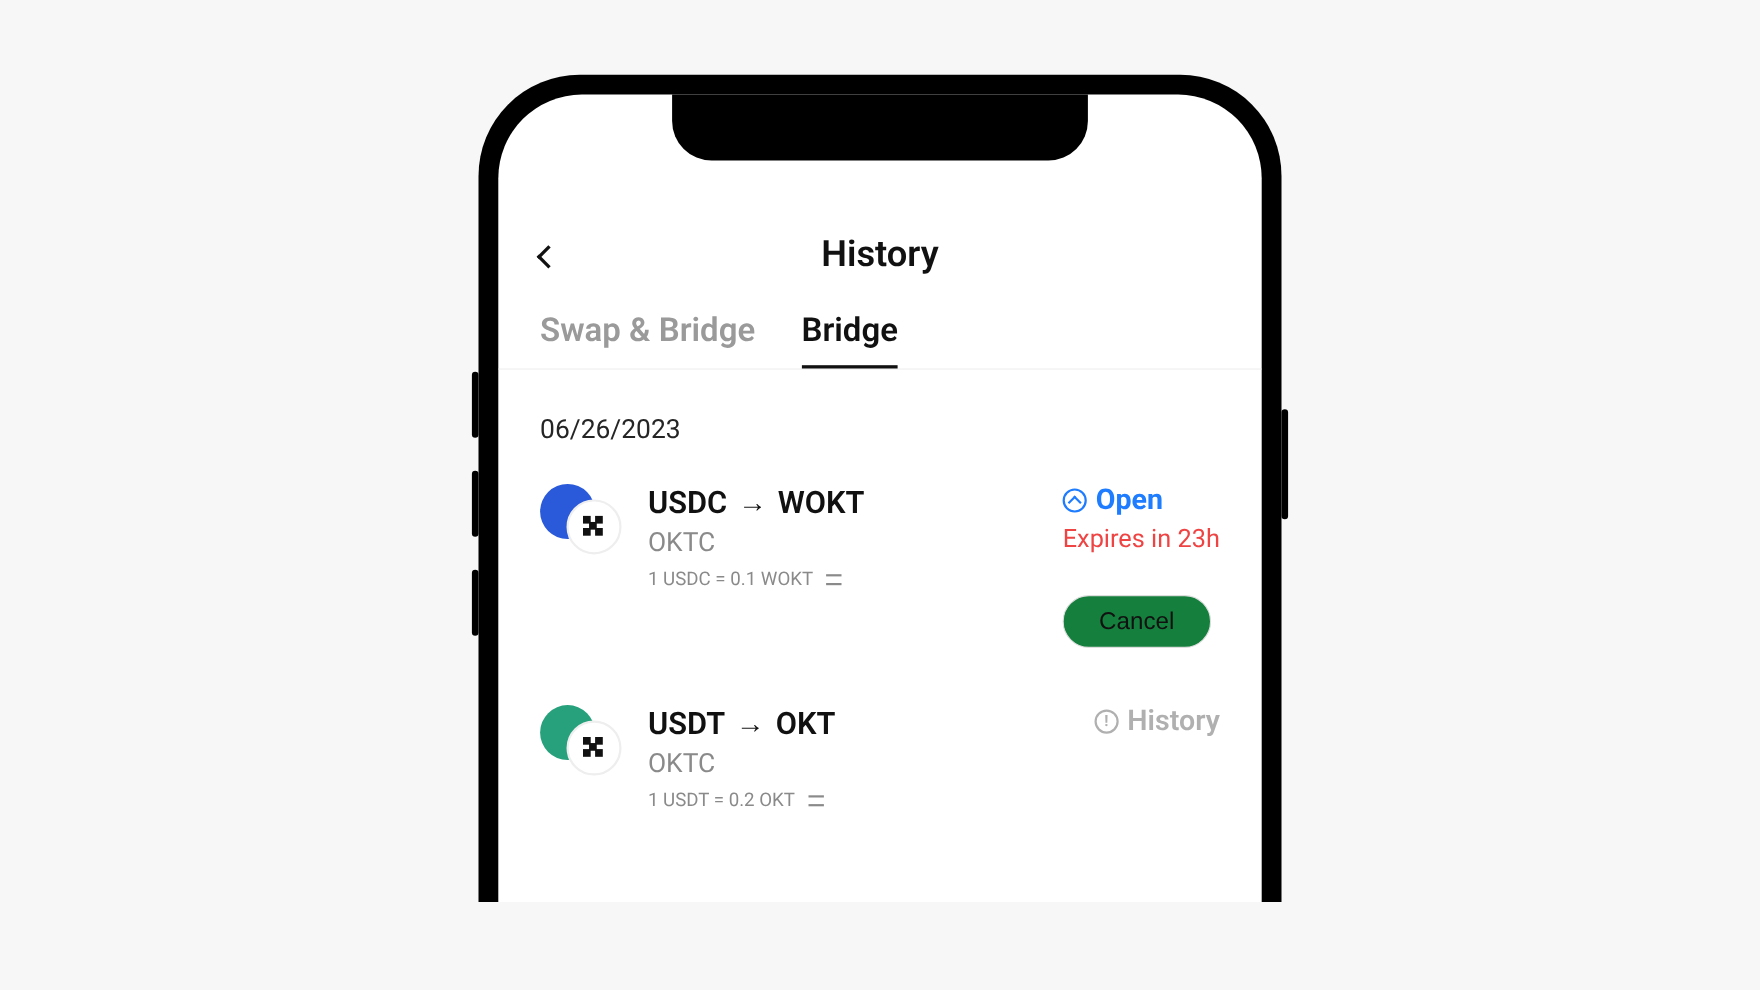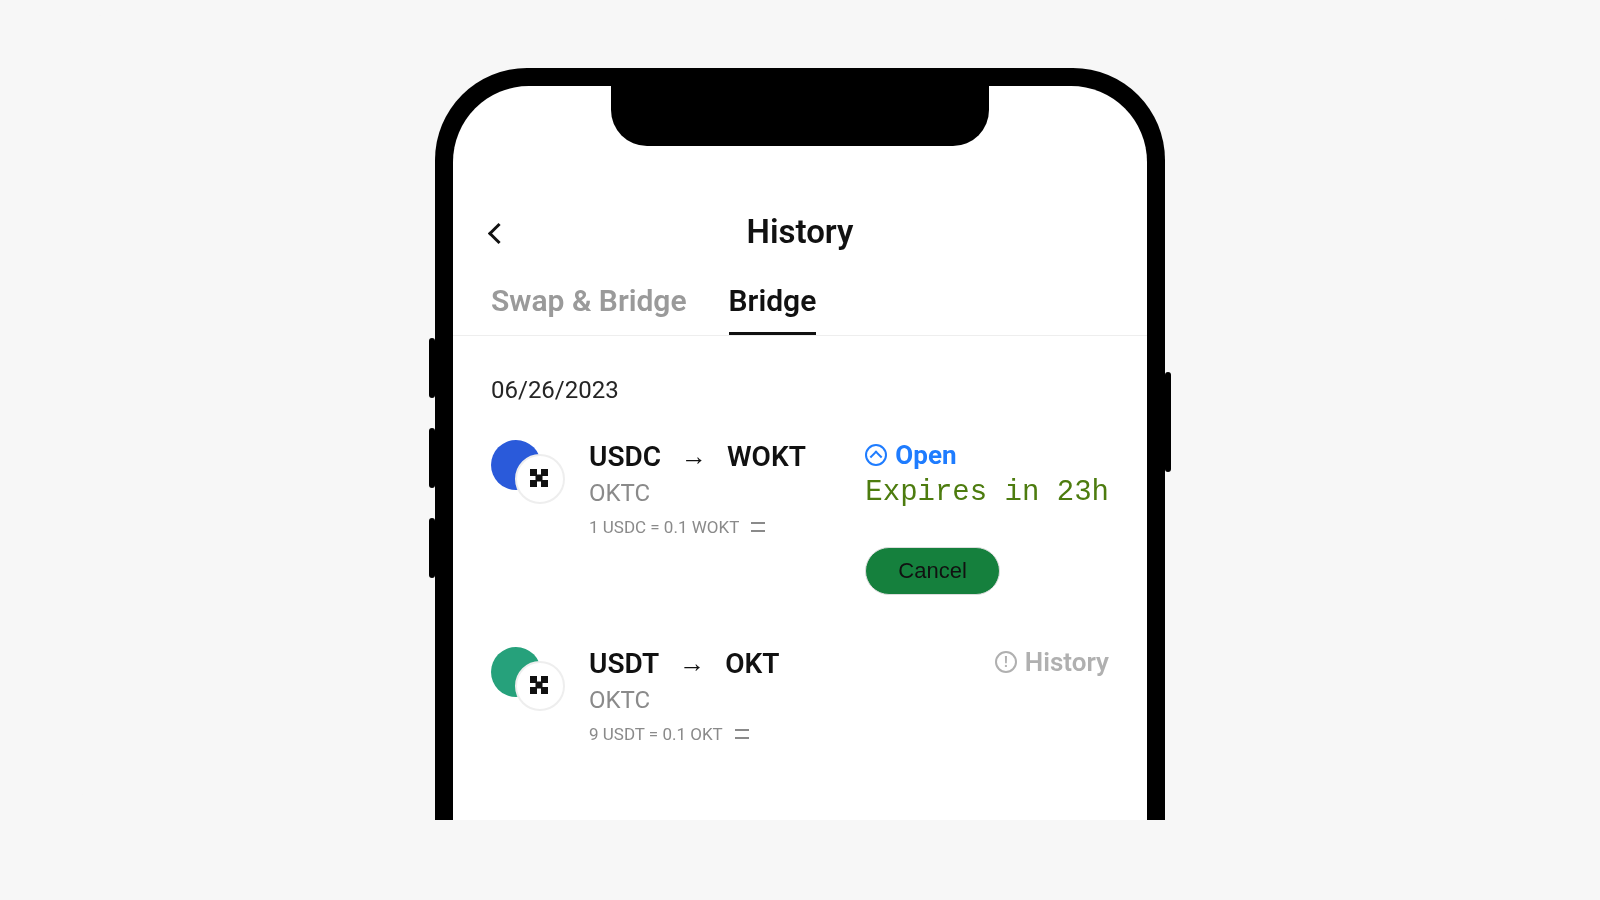--- a/index.html
+++ b/index.html
@@ -191,21 +191,21 @@
   }
   .order-mid {
     flex: 1;
   }
   .pair-line {
     font-size: 28px;
     font-weight: 600;
     color: #111;
     display: flex;
     align-items: center;
-    gap: 20px;
+    gap: 10px;
   }
   .arrow-right {
     font-size: 26px;
     font-weight: 400;
   }
   .chain-line {
     font-size: 24px;
     color: #8a8a8a;
     margin-top: 6px;
   }
@@ -264,24 +264,23 @@
   }
   .status-icon.warn::after {
     content: "!";
     position: absolute;
     top: 50%; left: 50%;
     transform: translate(-50%, -52%);
     font-size: 14px;
     font-weight: 700;
   }
   .expires-line {
-    font-size: 29px;
-    color: #4d7c0f;
+    font-size: 23px;
+    color: #ef4444;
     margin-top: 6px;
-    font-family: Liberation Mono, monospace;
   }
   .cancel-btn {
     margin-top: 38px;
     border: 1px solid #ddd;
     background: #15803d;
     border-radius: 26px;
     padding: 10px 32px;
     font-size: 22px;
     color: #111;
     cursor: pointer;
@@ -352,21 +351,21 @@
             </div>
           </div>
           <div class="order-mid">
             <div class="pair-line">
               <span>USDT</span>
               <span class="arrow-right">→</span>
               <span>OKT</span>
             </div>
             <div class="chain-line">OKTC</div>
             <div class="rate-line">
-              <span>9 USDT = 0.1 OKT</span>
+              <span>1 USDT = 0.2 OKT</span>
               <span class="swap-icon"></span>
             </div>
           </div>
           <div class="order-right">
             <div class="status-wrap status-canceled">
               <span class="status-icon warn"></span>
               <span>History</span>
             </div>
           </div>
         </div>

